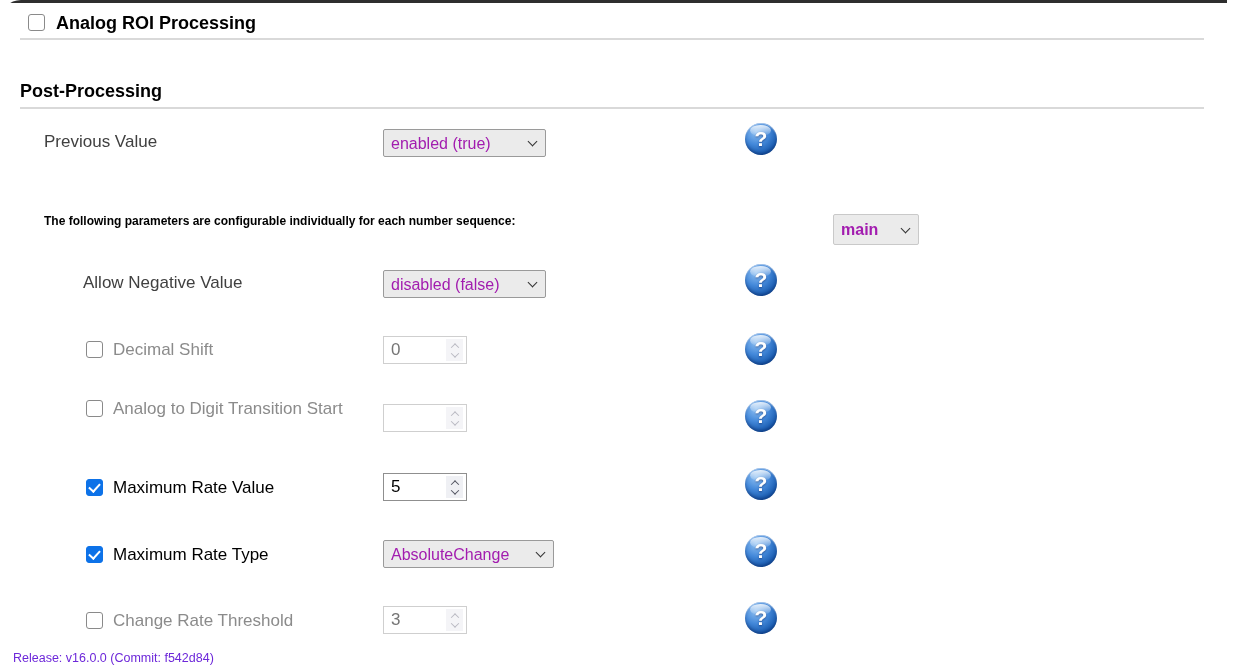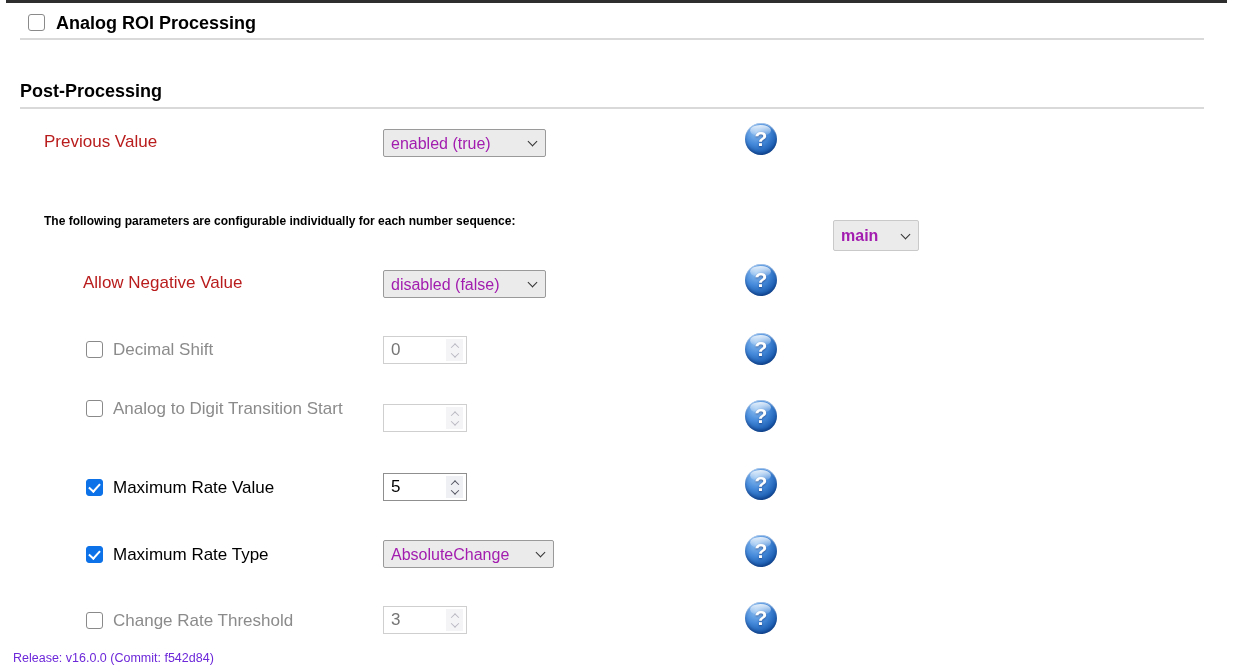--- a/index.html
+++ b/index.html
@@ -1,32 +1,32 @@
 <!DOCTYPE html>
 <html><head>
 <meta charset="utf-8">
 <style>
   * { margin:0; padding:0; box-sizing:border-box; }
   html,body { background:#fff; }
   .page {
     position:relative; width:1257px; height:672px; overflow:hidden;
-    background:#fff; font-family:"Liberation Sans", sans-serif; color:#000;
+    background:#fff; font-family:"Liberation Sans", sans-serif; color:#000;border-radius:21px;
   }
   .topbar { position:absolute; left:6px; top:0; width:1221px; height:3px; background:#2e2e2e; }
   .rule { position:absolute; height:2px; background:#d9d9d9; }
   .rule1 { left:20px; top:38px;  width:1184px; }
   .rule2 { left:20px; top:107px; width:1184px; }
 
   .hdr { position:absolute; font-size:18px; font-weight:bold; line-height:24px; color:#000; }
   .hdr-analog { left:56px; top:11px; }
   .hdr-post   { left:20px; top:79px; }
 
   .note { position:absolute; left:44px; top:209px; font-size:12px; font-weight:bold; line-height:24px; }
 
-  .lbl { position:absolute; font-size:17px; line-height:22px; color:#b91c1c; }
+  .lbl { position:absolute; font-size:17px; line-height:22px; color:#404040; }
   .lbl-prev { left:44px; top:131px; }
   .lbl-anr  { left:83px; top:272px; }
 
   
   .cb { display:inline-block; width:17px; height:17px; background:#fff;
         border:1.5px solid #8a8a8a; border-radius:3px; vertical-align:-3px; cursor:pointer; }
   .cb.checked { background:#0d72e8; border-color:#0d72e8; }
   .cb.checked::after { content:""; display:block; width:5px; height:9px; margin:1px auto 0;
         border:solid #fff; border-width:0 2px 2px 0; transform:rotate(42deg); }
   .cb-analog { position:absolute; left:28px; top:14px; }
@@ -49,21 +49,21 @@
     background:#ebebeb; border:1px solid #9a9a9a; border-radius:2px;
     font-family:"Liberation Sans", sans-serif; font-size:16px; color:#a21caf;
     padding:0 26px 0 7px; cursor:pointer; outline:none;
   }
   .selwrap .caret { position:absolute; right:10px; top:9px; width:7px; height:7px;
     border-right:1.7px solid #333; border-bottom:1.7px solid #333;
     transform:rotate(45deg); pointer-events:none; }
   .sel-prev { left:383px; top:129px; width:163px; }
   .sel-anr  { left:383px; top:270px; width:163px; }
   .sel-mrt  { left:383px; top:540px; width:171px; }
-  .sel-main { left:833px; top:220px; width:86px; height:31px; }
+  .sel-main { left:833px; top:214px; width:86px; height:31px; }
   .sel-main select { font-weight:bold; border-color:#c9c9c9; }
   .sel-main .caret { top:11px; }
 
   
   .numwrap { position:absolute; width:84px; height:28px; background:#fff;
     border:1px solid #8f8f8f; display:flex; align-items:center; }
   .numwrap input { border:none; outline:none; width:52px; padding-left:7px; background:transparent;
     font-family:"Liberation Sans", sans-serif; font-size:17px; color:#000; }
   .numwrap input::-webkit-outer-spin-button, .numwrap input::-webkit-inner-spin-button
     { -webkit-appearance:none; }

